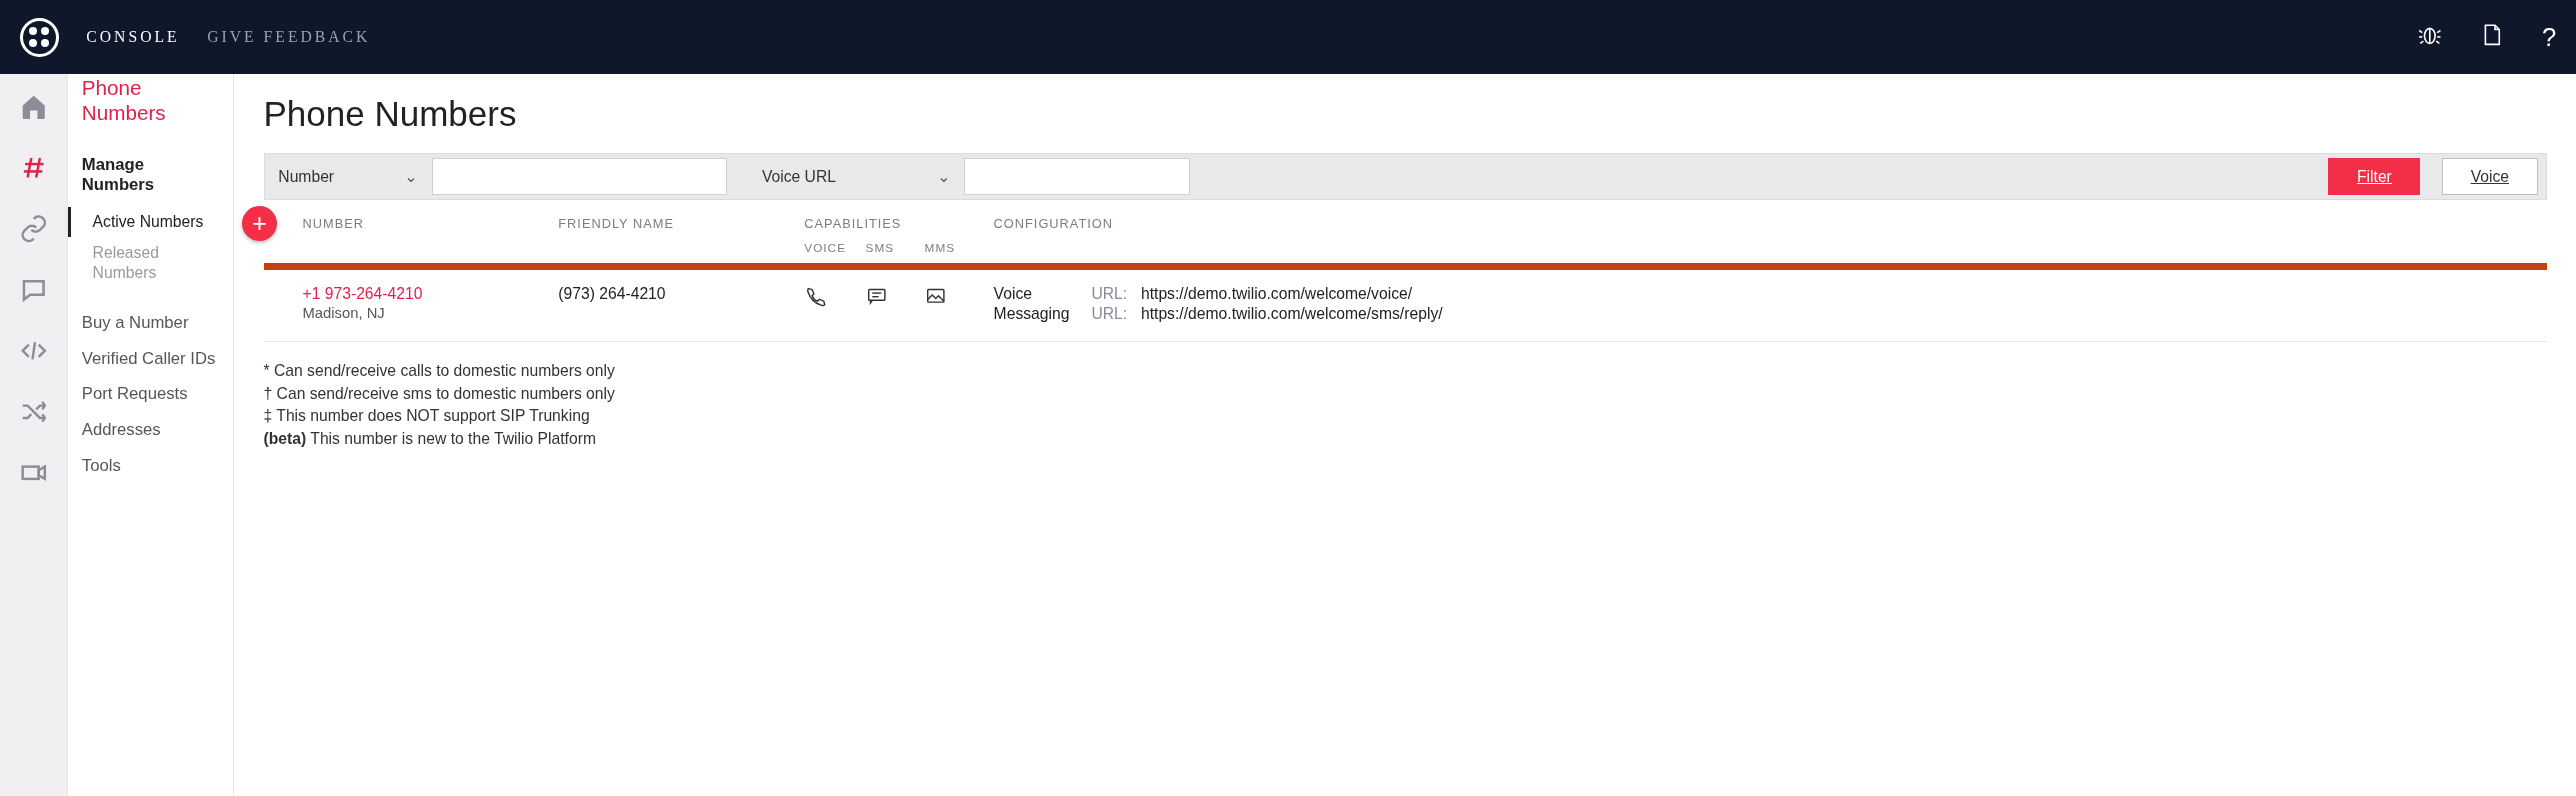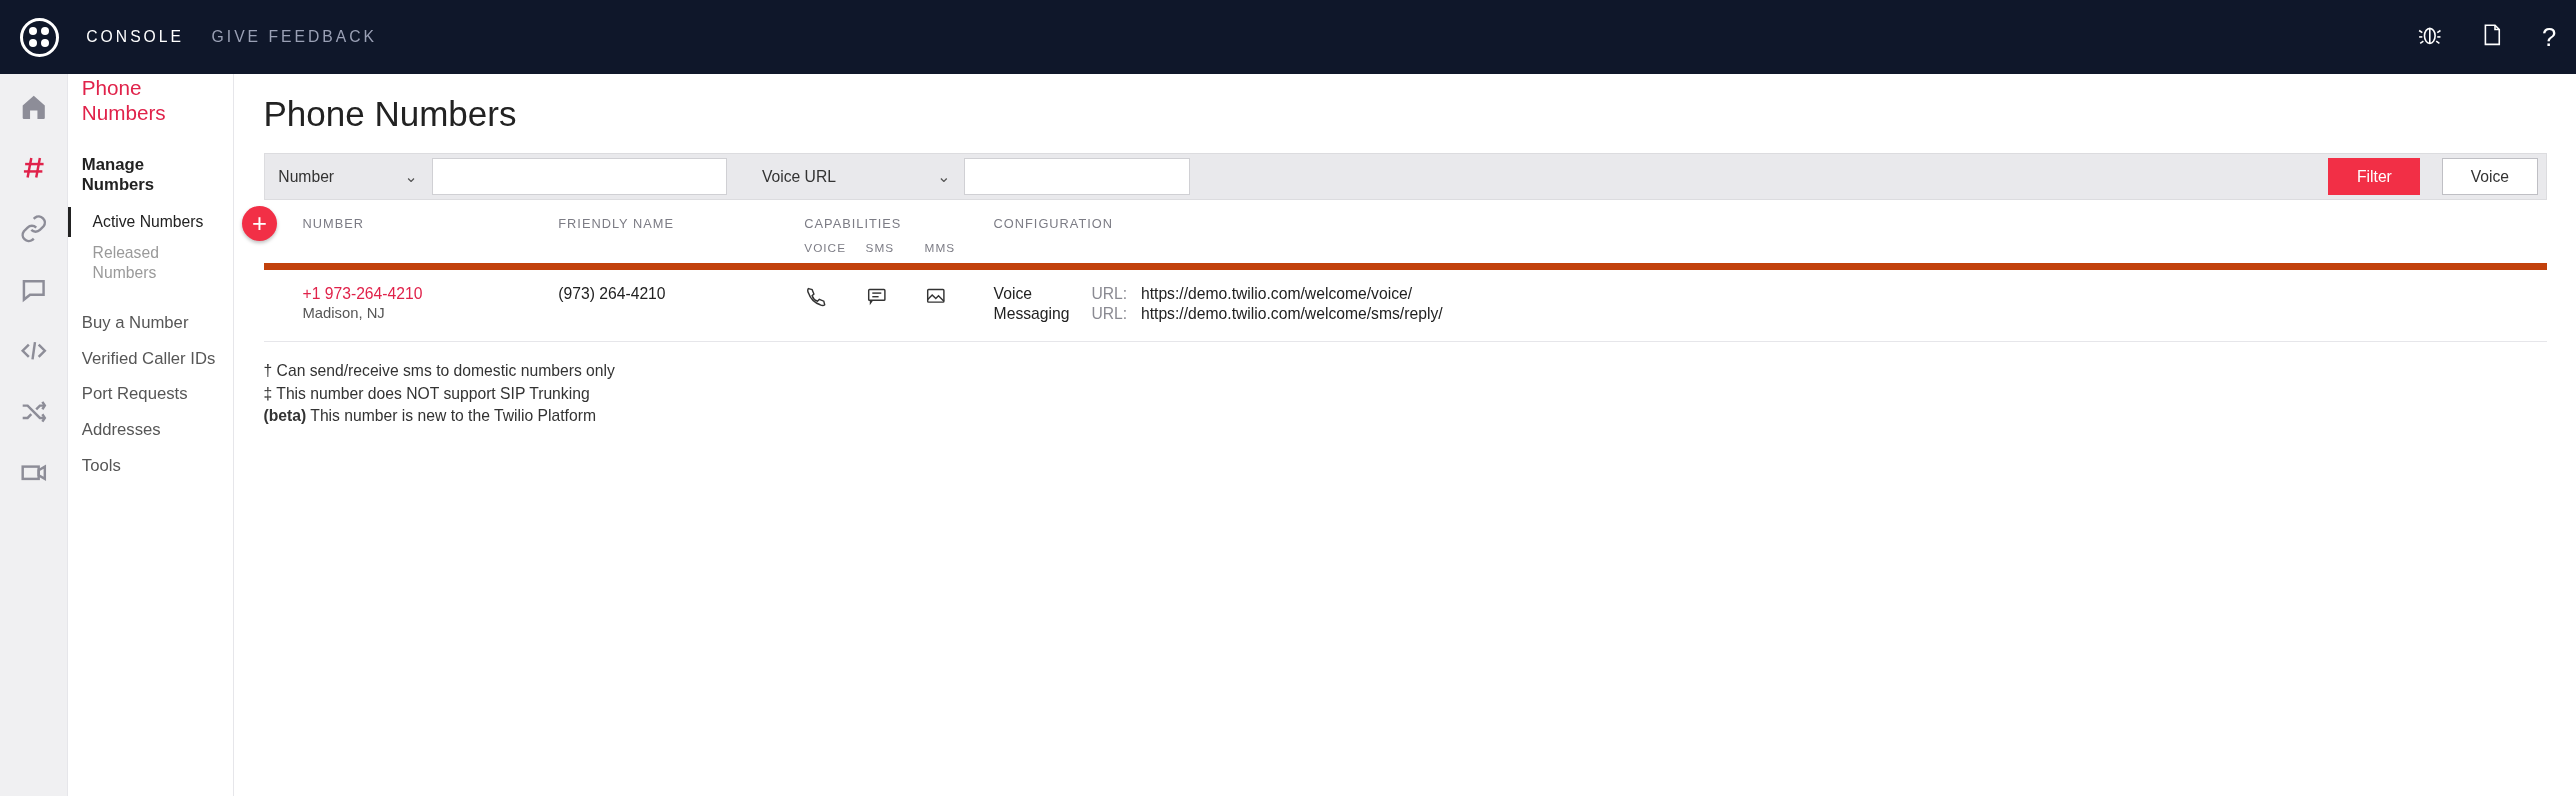--- a/index.html
+++ b/index.html
@@ -16,21 +16,21 @@
 }
 .logo {
   width: 39px; height: 39px;
   border: 3px solid #fff; border-radius: 50%;
   display: flex; align-items: center; justify-content: center;
 }
 .logo-dots {
   display: grid; grid-template-columns: 7.9px 7.9px; gap: 3.9px;
 }
 .logo-dots span { width: 7.9px; height: 7.9px; background: #fff; border-radius: 50%; }
-.topbar-link { color: #fff; letter-spacing: 3px; font-size: 15.7px; font-weight: 500; }
+.topbar-link { color: #fff; letter-spacing: 3px; font-size: 15.7px; font-weight: 500; font-family: Liberation Serif, serif; }
 .topbar-link.muted { color: #9aa0b5; }
 .topbar-spacer-left { width: 502px; flex-shrink: 1; }
 .search-wrap {
   width: 339px; height: 43px;
   background: #5e6682;
   display: flex; align-items: center;
   padding: 0 13.8px; gap: 11.8px;
 }
 .search-wrap input {
   flex: 1; background: transparent; border: none; outline: none;
@@ -109,20 +109,21 @@
 .combo-input {
   height: 37px; width: 295px;
   background: #fff; border: 1px solid #d0d0d4;
   padding: 0 9.8px; font-size: 15.7px; outline: none;
 }
 .chev { font-size: 15.7px; color: #555; }
 .filter-spacer { flex: 1; }
 .btn {
   height: 37px; padding: 0 27.6px; font-size: 15.7px; cursor: pointer;
   border: 1px solid transparent;
+  text-decoration: underline;
 }
 .btn-primary { background: #f22f46; color: #fff; border-color: #f22f46; }
 .btn-secondary { background: #fff; color: #333; border: 1px solid #bfbfc4; }
 
 
 .table-wrap { position: relative; }
 .add-fab {
   position: absolute; left: -21.6px; top: 5.9px;
   width: 35px; height: 35px; border-radius: 50%;
   background: #f22f46; color: #fff;
@@ -338,20 +339,21 @@
                 <span class="url-lbl">URL:</span>
                 <span>https://demo.twilio.com/welcome/sms/reply/</span>
               </div>
             </td>
           </tr>
         </tbody>
       </table>
     </div>
 
     <div class="footnotes">
+      <div>* Can send/receive calls to domestic numbers only</div>
       <div>† Can send/receive sms to domestic numbers only</div>
       <div>‡ This number does NOT support SIP Trunking</div>
       <div>
         <span class="beta">(beta)</span><span> This number is new to the Twilio Platform</span>
       </div>
     </div>
   </div>
 </div>
 
 

